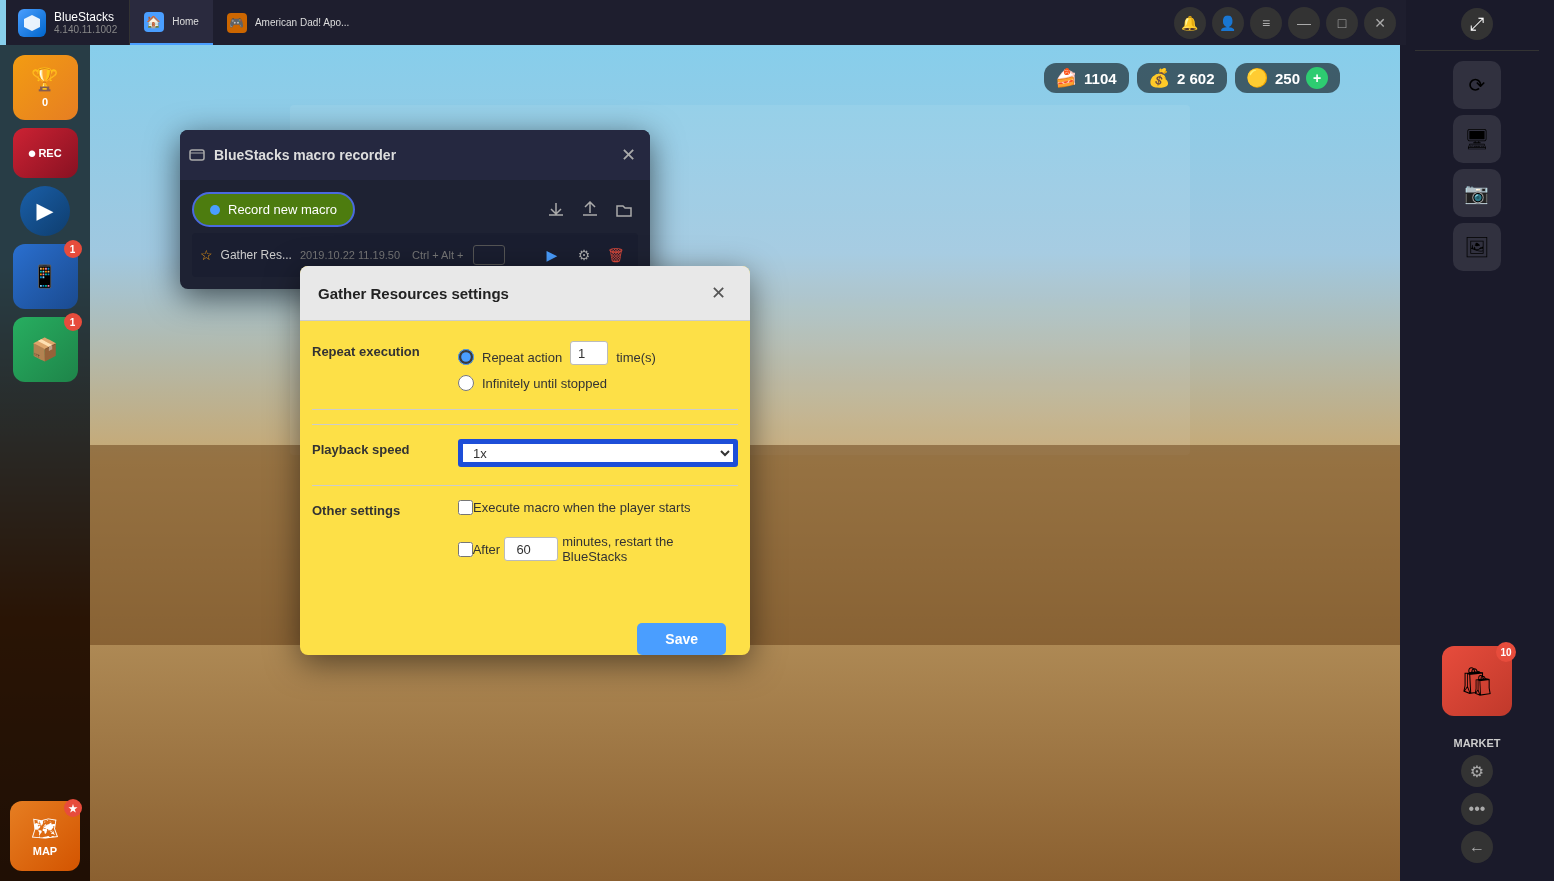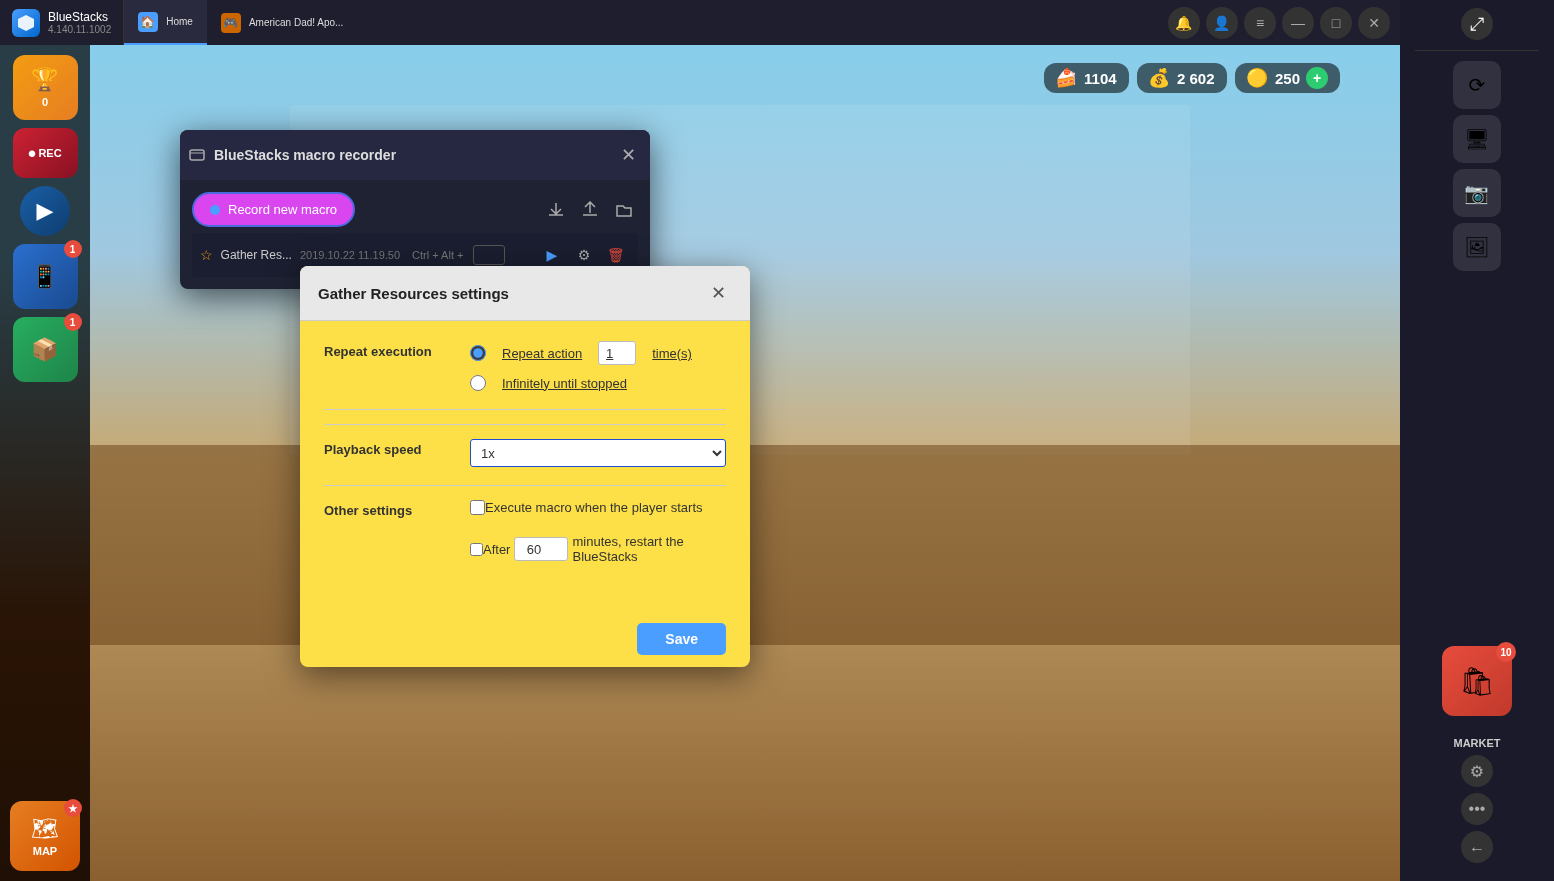--- a/index.html
+++ b/index.html
@@ -17,21 +17,21 @@
       position: absolute;
       top: 0; left: 0;
       width: 1554px;
       height: 881px;
       background: linear-gradient(180deg, #87CEEB 0%, #87CEEB 30%, #8B4513 70%, #6B3410 100%);
     }
 
     
     .taskbar {
       position: absolute;
-      top: 0; left: 0;
+      top: 0; left: 6px;
       width: 1400px;
       height: 45px;
       background: #1e1e2e;
       display: flex;
       align-items: center;
       z-index: 100;
     }
 
     .taskbar-app {
       display: flex;
@@ -169,21 +169,21 @@
     }
 
     .macro-recorder-body {
       padding: 12px;
     }
 
     .record-btn {
       display: flex;
       align-items: center;
       gap: 8px;
-      background: #d946ef;
+      background: #4d7c0f;
       border: 2px solid #4a6adf;
       border-radius: 20px;
       padding: 8px 16px;
       color: #fff;
       font-size: 13px;
       cursor: pointer;
       width: fit-content;
     }
 
     .record-dot {
@@ -244,21 +244,21 @@
       border-bottom: 1px solid #ccc;
     }
 
     .settings-title {
       font-size: 15px;
       font-weight: 600;
       color: #222;
     }
 
     .settings-body {
-      padding: 20px 24px;
+      padding: 20px 12px;
     }
 
     .settings-row {
       display: flex;
       align-items: flex-start;
       gap: 16px;
       margin-bottom: 18px;
     }
 
     .settings-label {
@@ -271,25 +271,24 @@
 
     .settings-options {
       flex: 1;
       display: flex;
       flex-direction: column;
       gap: 10px;
     }
 
     .radio-row {
       display: flex;
-      align-items: center;
-      gap: 16px;
+      align-items: flex-end;
+      gap: 8px;
       font-size: 13px;
       color: #333;
-      text-decoration: underline;
     }
 
     .radio-input {
       width: 16px; height: 16px;
       accent-color: #4a9eff;
       cursor: pointer;
     }
 
     .number-input {
       width: 38px;
@@ -297,21 +296,21 @@
       border: 1px solid #bbb;
       border-radius: 3px;
       text-align: center;
       font-size: 13px;
       background: white;
       color: #333;
     }
 
     .select-input {
       height: 28px;
-      border: 1px solid #1d4ed8;
+      border: 5px solid #1d4ed8;
       border-radius: 3px;
       background: white;
       color: #333;
       font-size: 13px;
       padding: 0 6px;
       cursor: pointer;
     }
 
     .checkbox-row {
       display: flex;
@@ -322,21 +321,21 @@
     }
 
     .checkbox-input {
       width: 15px; height: 15px;
       cursor: pointer;
     }
 
     .settings-footer {
       display: flex;
       justify-content: flex-end;
-      padding: 12px 24px 12px;
+      padding: 12px 24px 0;
     }
 
     .save-btn {
       background: #4a9eff;
       color: white;
       border: none;
       border-radius: 5px;
       padding: 8px 28px;
       font-size: 14px;
       font-weight: 600;

